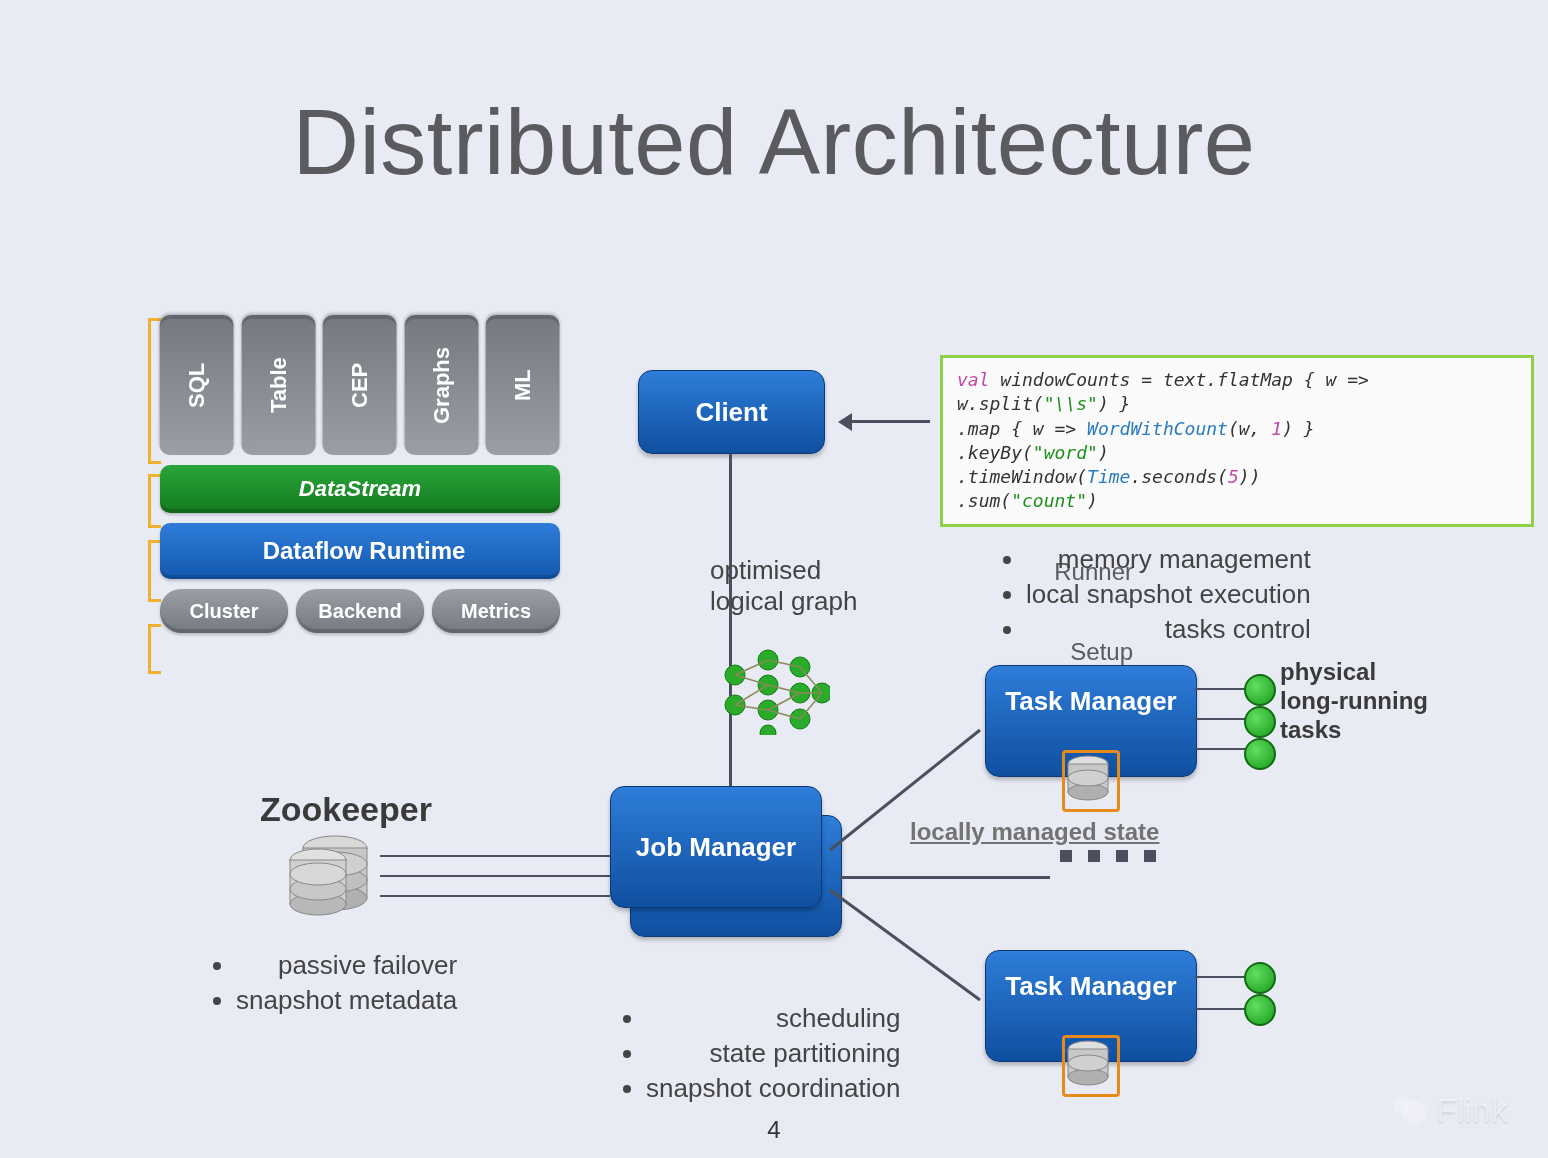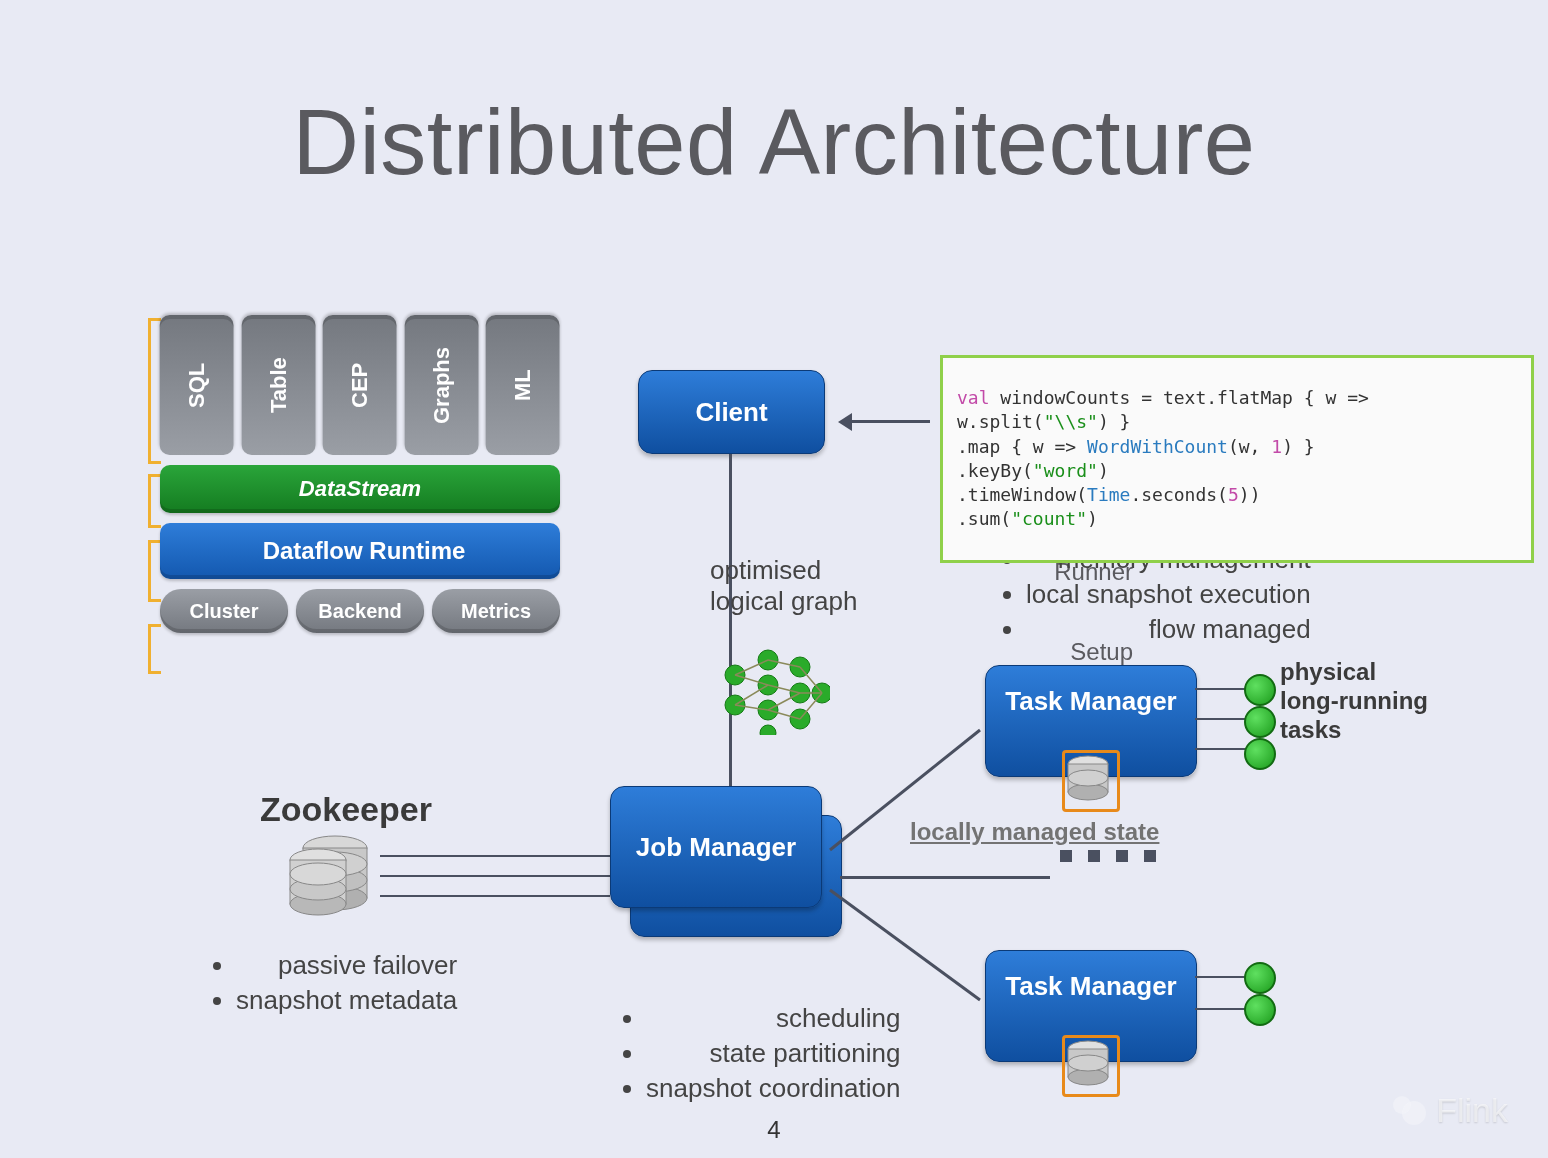--- a/index.html
+++ b/index.html
@@ -112,27 +112,28 @@
     background: radial-gradient(circle at 35% 35%, #5fe060, #1a9a1a);
     border: 2px solid #126b12;
   }
   .db-frame {
     position: absolute; border: 3px solid #e88a1a; border-radius: 4px;
     width: 52px; height: 56px;
   }
   
   .code-block {
     position: absolute; left: 940px; top: 355px;
-    width: 560px; padding: 28px 14px;
+    width: 560px; padding: 10px 14px;
     border: 3px solid #8fd04a;
     background: #fafafa;
     font-family: Menlo, Consolas, monospace;
     font-size: 18px;
     line-height: 1.35;
     color: #333;
+    font-style: italic;
   }
   .kw { color: #c24aa8; }
   .fn { color: #2a7bbf; }
   .str { color: #1a8f1a; }
   .num { color: #c24aa8; }
   
   ul.notes {
     position: absolute;
     list-style: disc;
     font-size: 26px;
@@ -330,21 +331,21 @@
   <ellipse cx="22" cy="24" rx="20" ry="8" fill="#d0d0d0" stroke="#888"></ellipse>
 </svg>
 <div class="line" style="left:1195px; top:976px; width:50px; height:2px"></div>
 <div class="line" style="left:1195px; top:1008px; width:50px; height:2px"></div>
 <div class="dot" style="left:1244px; top:962px"></div>
 <div class="dot" style="left:1244px; top:994px"></div>
 
 <ul class="notes" style="left:1000px; top:544px">
   <li>memory management</li>
   <li>local snapshot execution</li>
-  <li>flow managed</li>
+  <li>tasks control</li>
 </ul>
 
 <div class="state-label">locally managed state</div>
 
 <div class="phys-label">
   <span>physical</span><br>
   <span>long-running</span><br>
   <span>tasks</span>
 </div>
 

